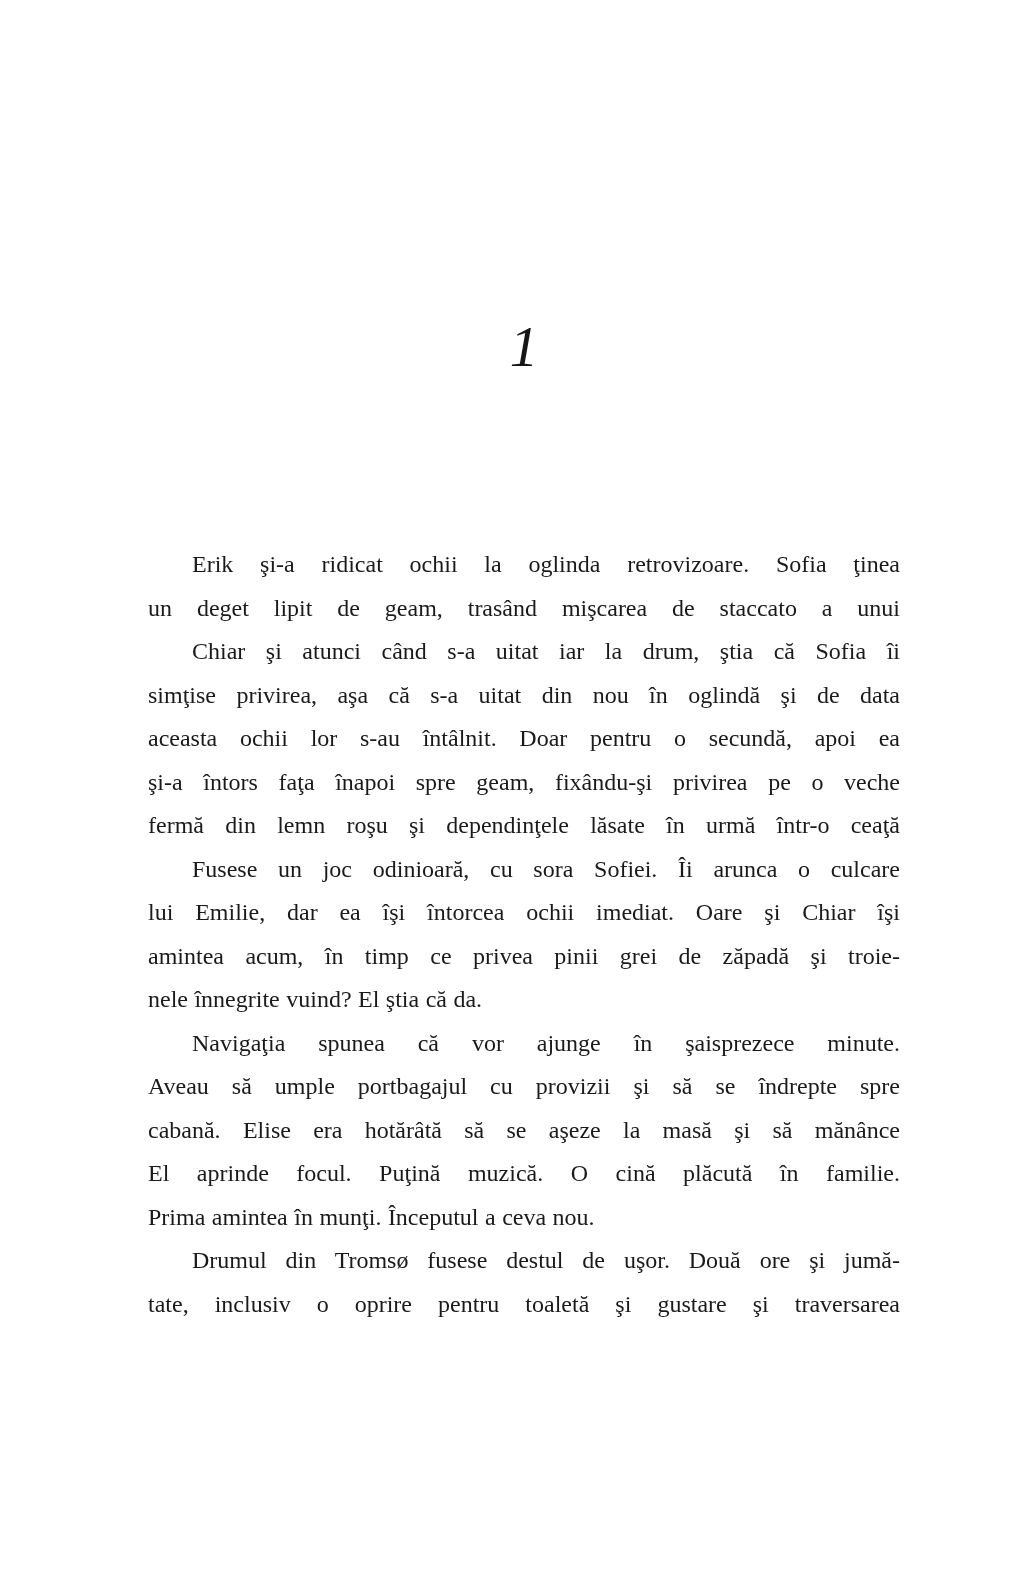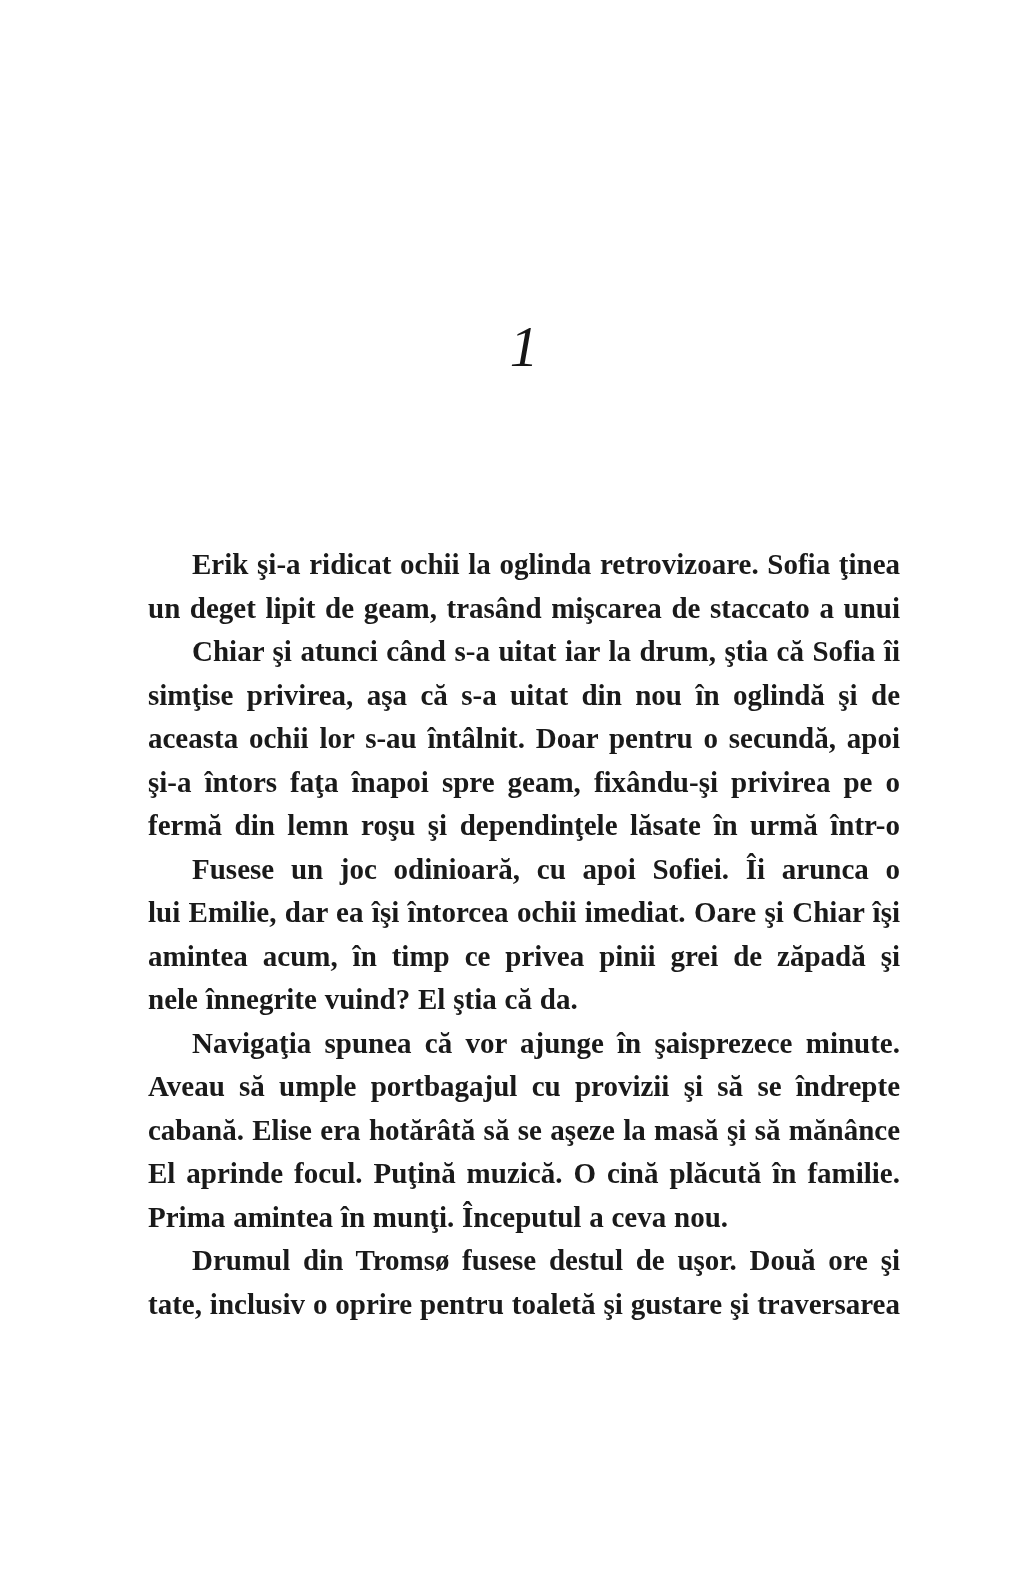--- a/index.html
+++ b/index.html
@@ -31,29 +31,28 @@
     line-height: 1;
     color: #161616;
   }
   .text-block {
     position: absolute;
     top: 543px;
     left: 148px;
     width: 752px;
   }
   .line {
-    font-size: 29px;
+    font-size: 24px;
     line-height: 43.5px;
     height: 43.5px;
     overflow: hidden;
     text-align: justify;
     text-align-last: justify;
     word-spacing: 0.02em;
     white-space: normal;
-    font-weight: bold;
   }
   .line.indent {
     text-indent: 44px;
   }
   .line.end {
     text-align-last: left;
   }
 </style>
 </head>
 <body>
@@ -66,21 +65,21 @@
 
     <div class="line indent">Erik şi-a ridicat ochii la oglinda retrovizoare. Sofia ţinea</div>
     <div class="line">un deget lipit de geam, trasând mişcarea de staccato a unui</div>
 
     <div class="line indent">Chiar şi atunci când s-a uitat iar la drum, ştia că Sofia îi</div>
     <div class="line">simţise privirea, aşa că s-a uitat din nou în oglindă şi de data</div>
     <div class="line">aceasta ochii lor s-au întâlnit. Doar pentru o secundă, apoi ea</div>
     <div class="line">şi-a întors faţa înapoi spre geam, fixându-şi privirea pe o veche</div>
     <div class="line">fermă din lemn roşu şi dependinţele lăsate în urmă într-o ceaţă</div>
 
-    <div class="line indent">Fusese un joc odinioară, cu apoi Sofiei. Îi arunca o privire</div>
+    <div class="line indent">Fusese un joc odinioară, cu sora Sofiei. Îi arunca o culcare</div>
     <div class="line">lui Emilie, dar ea îşi întorcea ochii imediat. Oare şi Chiar îşi</div>
     <div class="line">amintea acum, în timp ce privea pinii grei de zăpadă şi troie-</div>
     <div class="line end">nele înnegrite vuind? El ştia că da.</div>
 
     <div class="line indent">Navigaţia spunea că vor ajunge în şaisprezece minute.</div>
     <div class="line">Aveau să umple portbagajul cu provizii şi să se îndrepte spre</div>
     <div class="line">cabană. Elise era hotărâtă să se aşeze la masă şi să mănânce</div>
     <div class="line">El aprinde focul. Puţină muzică. O cină plăcută în familie.</div>
     <div class="line end">Prima amintea în munţi. Începutul a ceva nou.</div>
 

